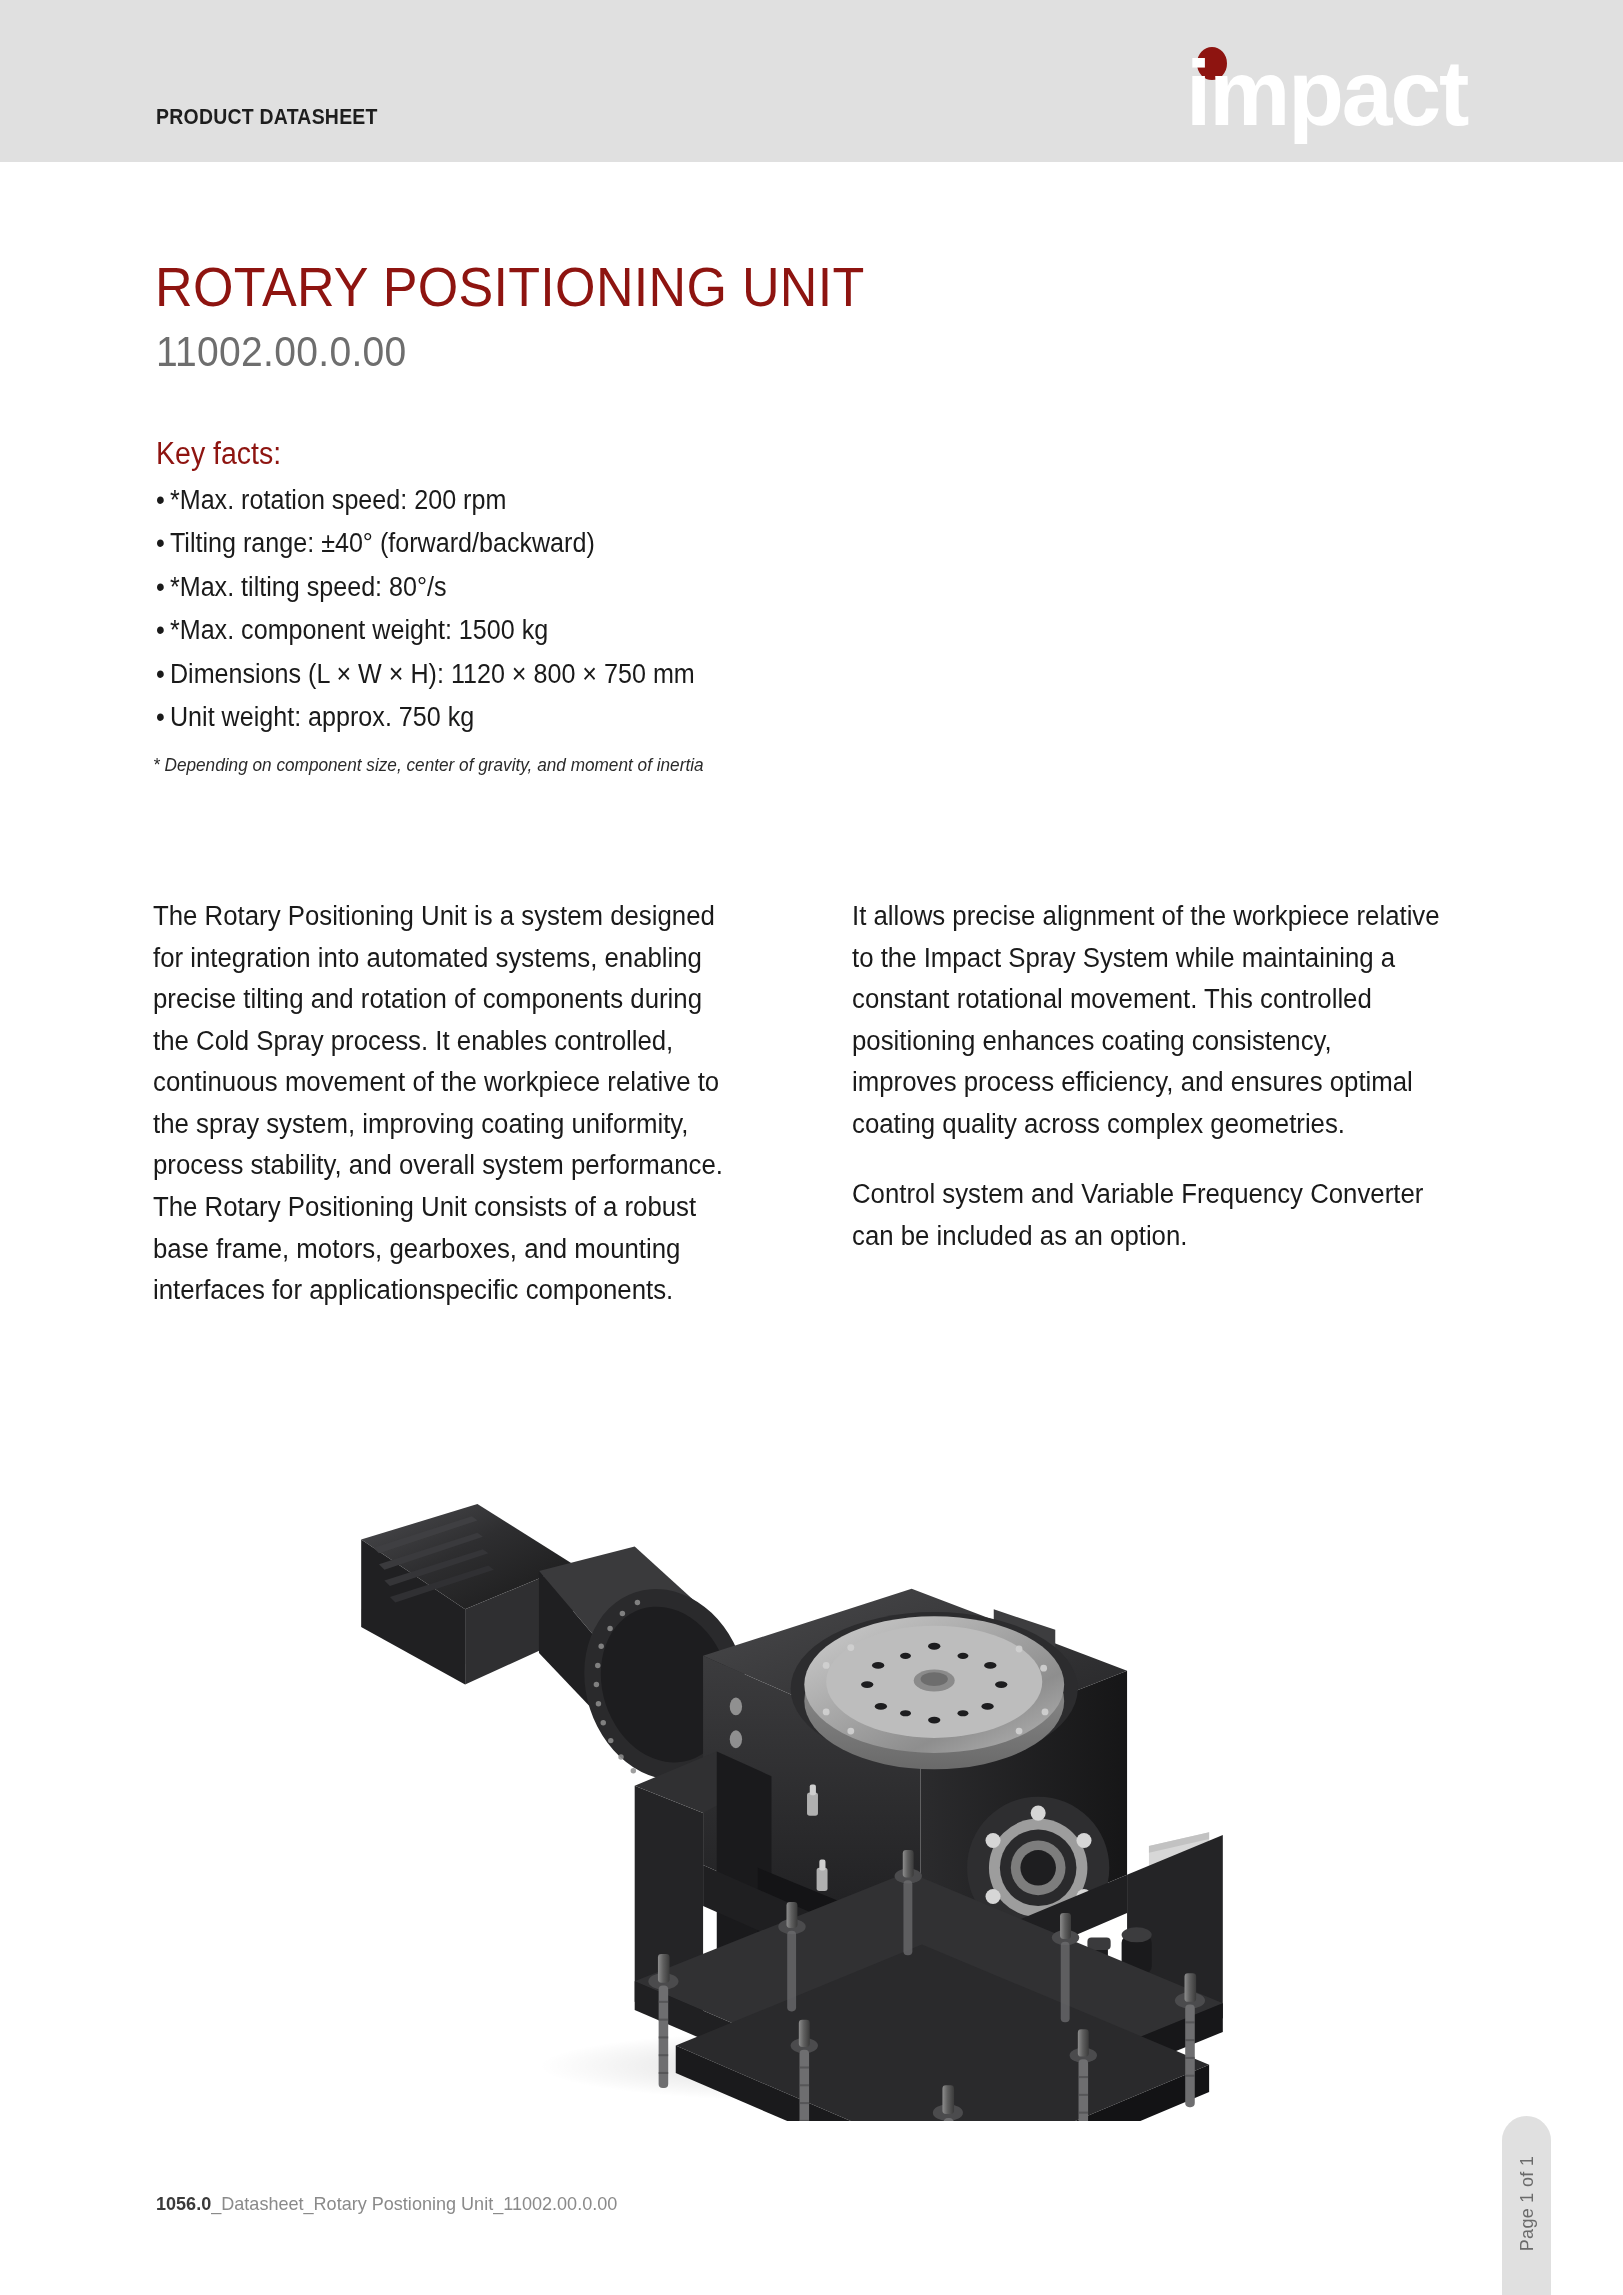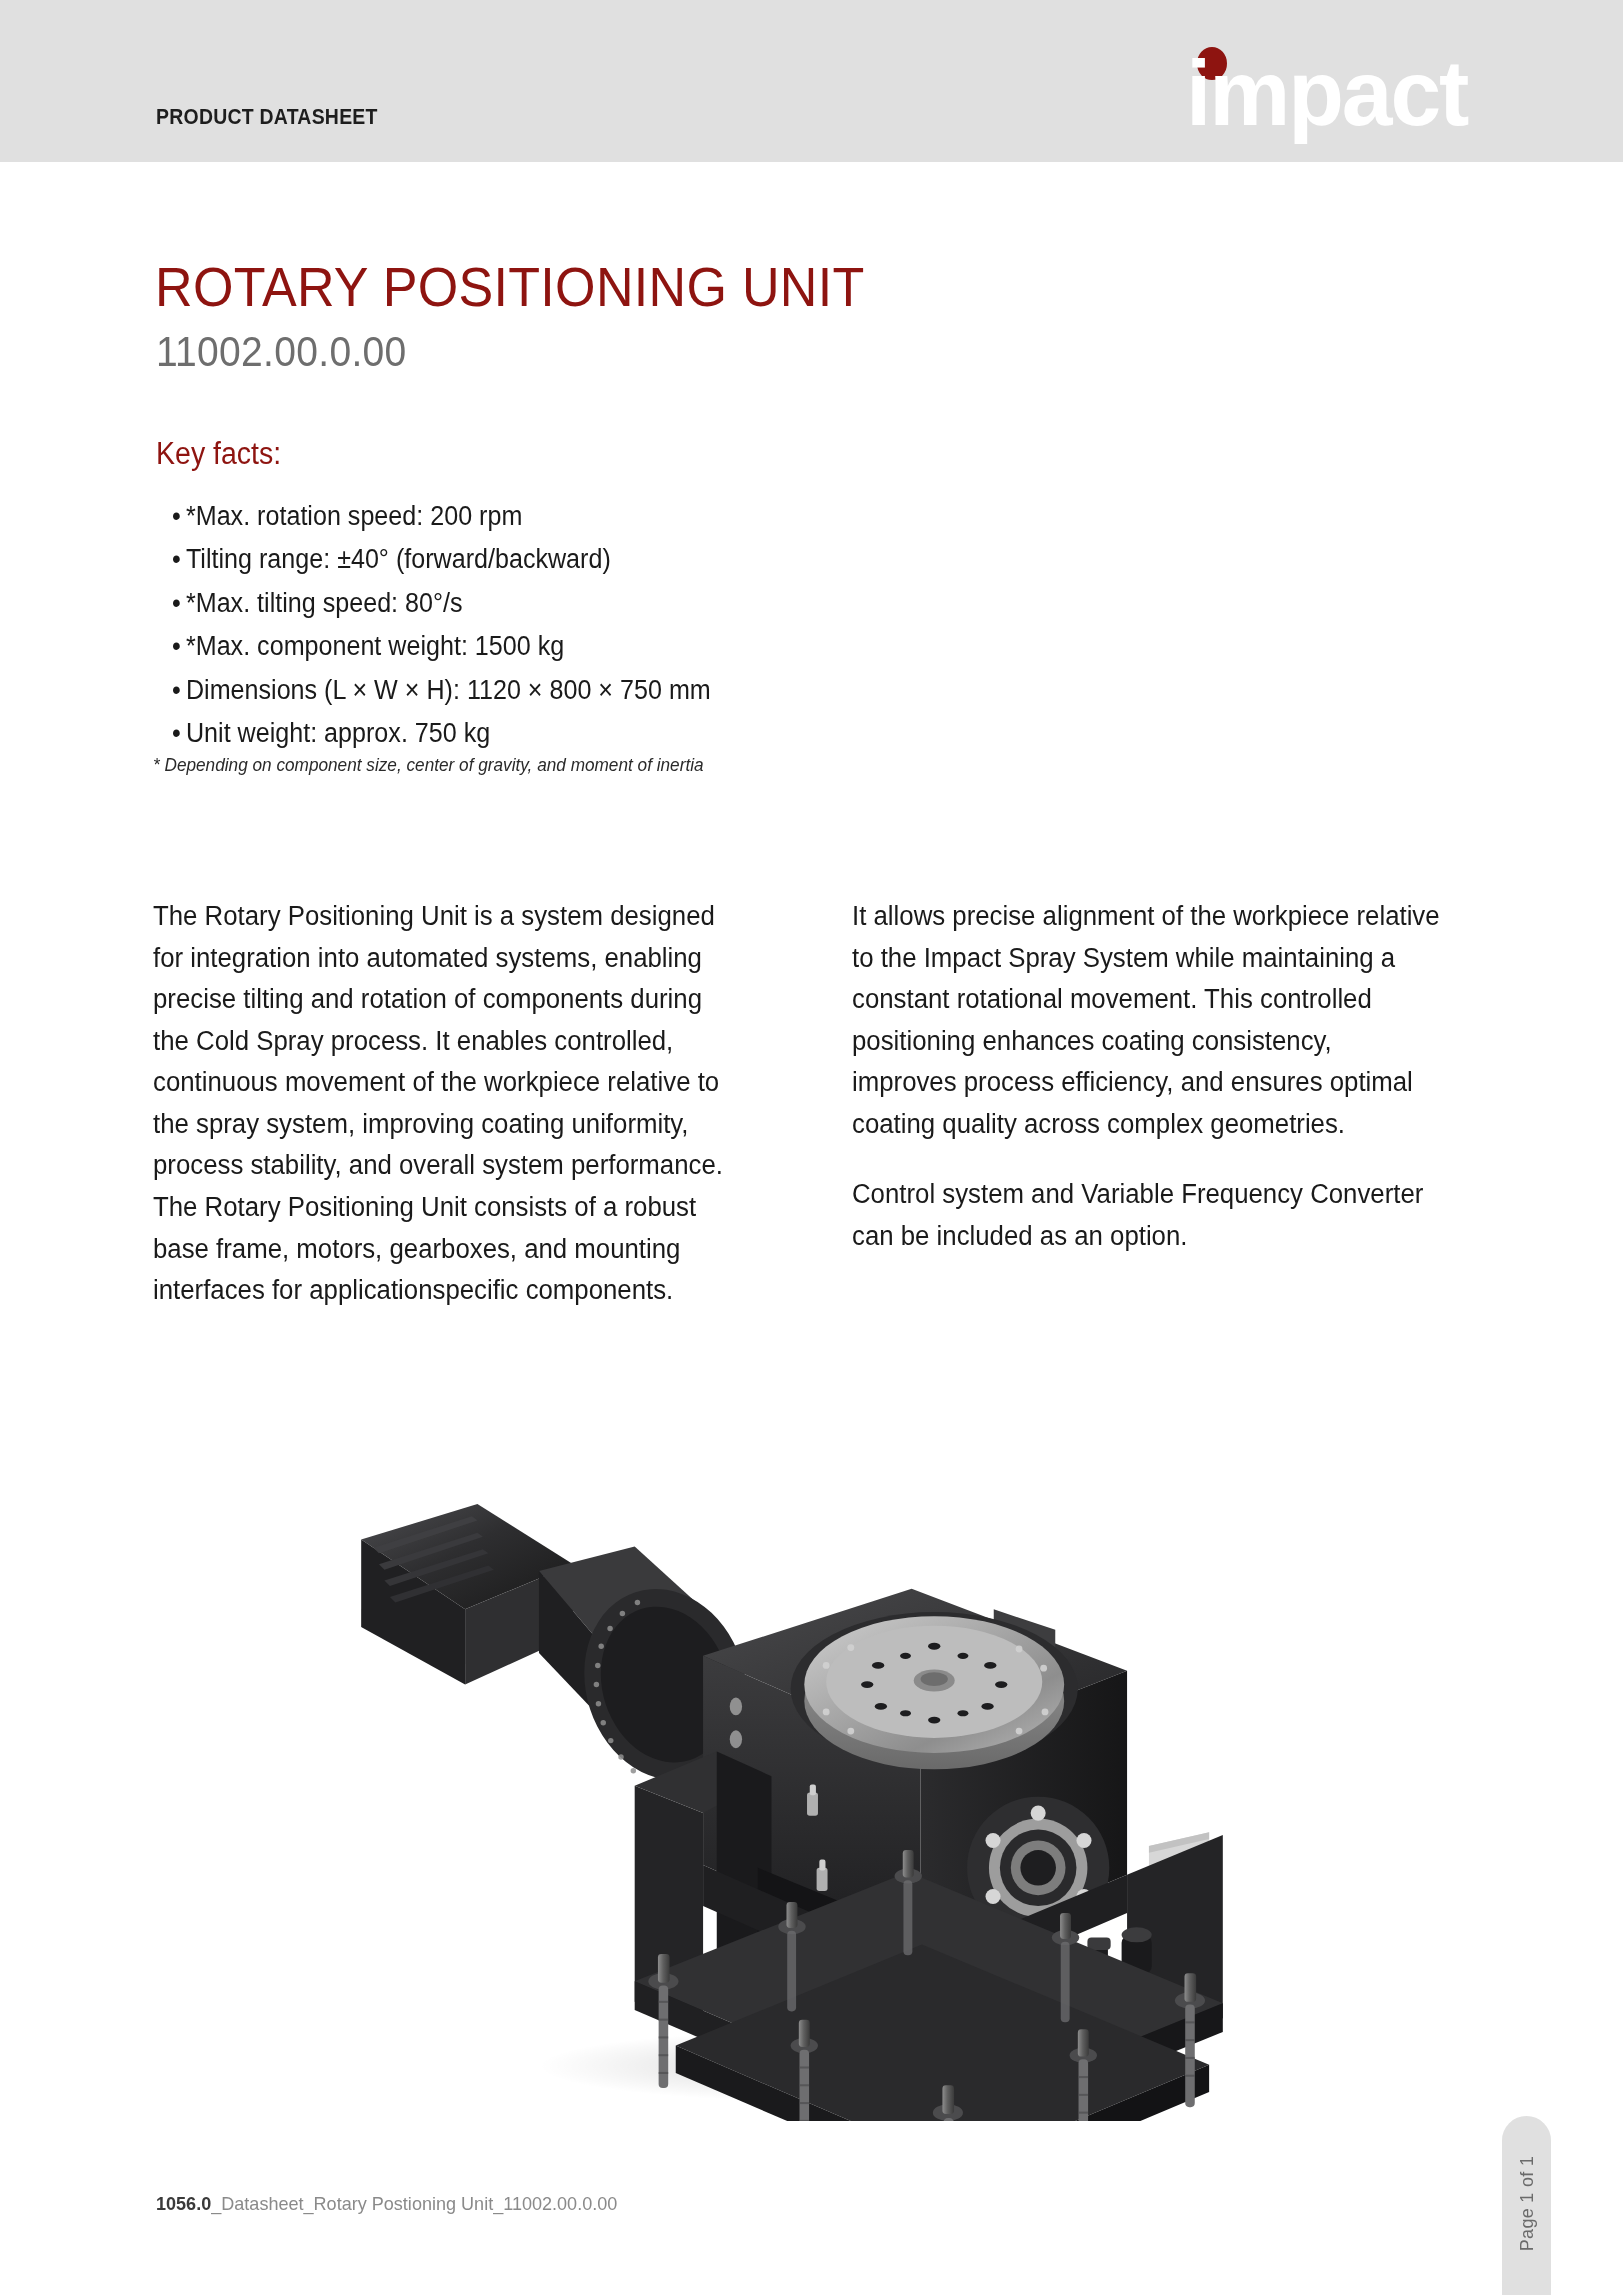--- a/index.html
+++ b/index.html
@@ -109,21 +109,21 @@
     transform-origin: left top;
     white-space: nowrap;
     line-height: 1;
   }
   .keyfacts-list {
     position: absolute;
     left: 156px;
     top: 487px;
     width: 889px;
     list-style: none;
-    margin: 16px;
+    margin: 0;
     padding: 0;
   }
   .keyfacts-list li {
     font-size: 27px;
     font-weight: 300;
     color: #1a1a1a;
     line-height: 1;
     margin-bottom: 16.4px;
     white-space: nowrap;
     transform: scaleX(0.93);

